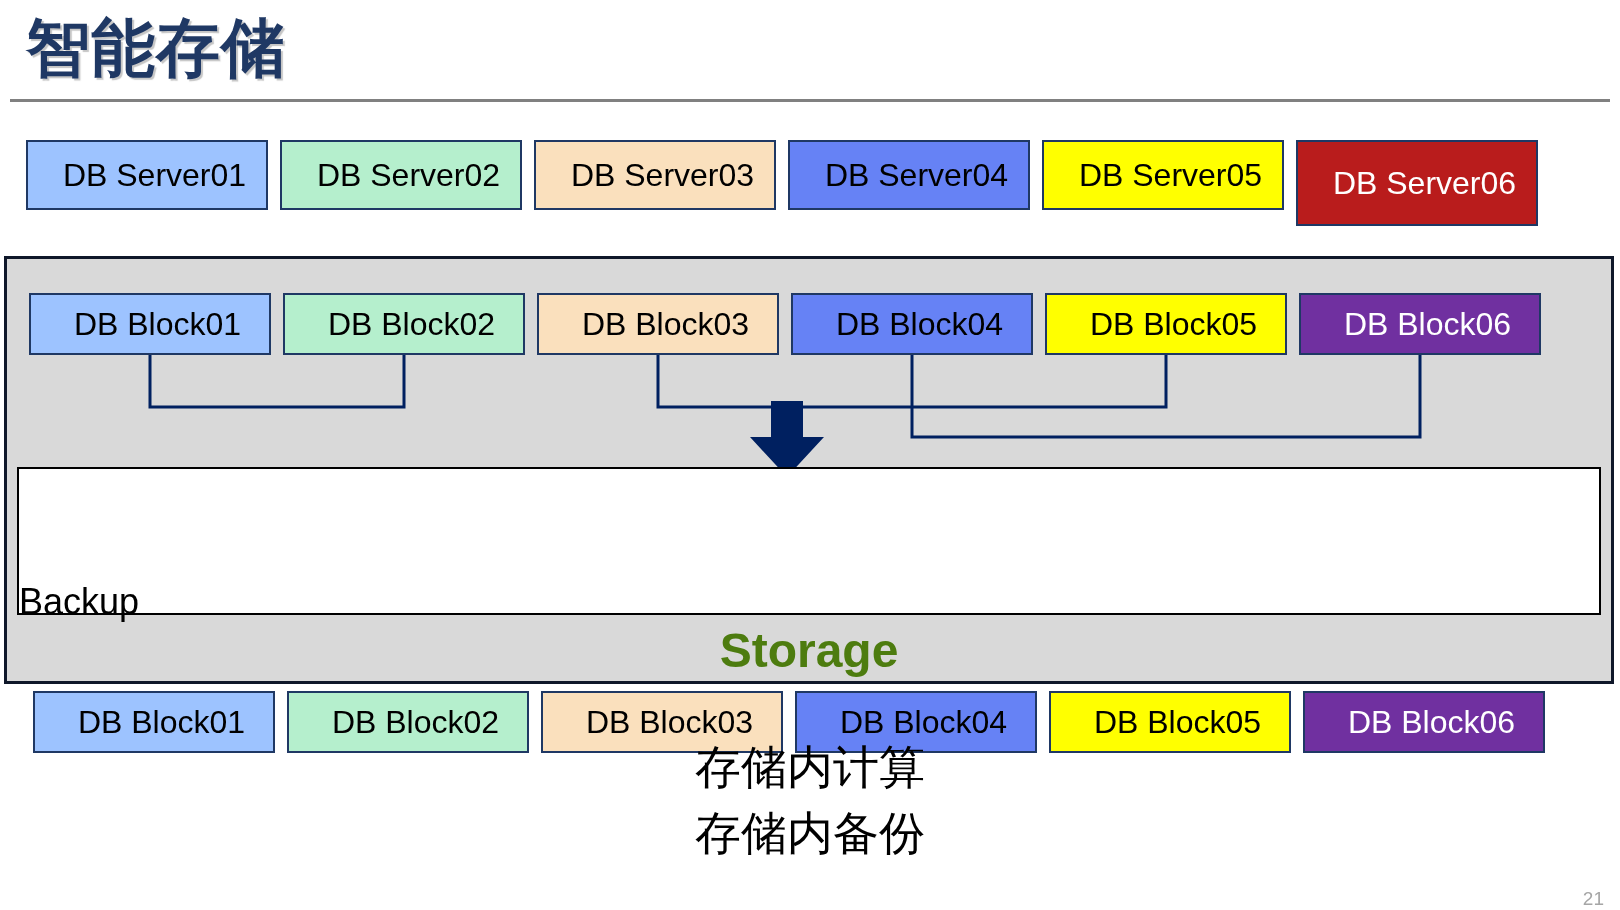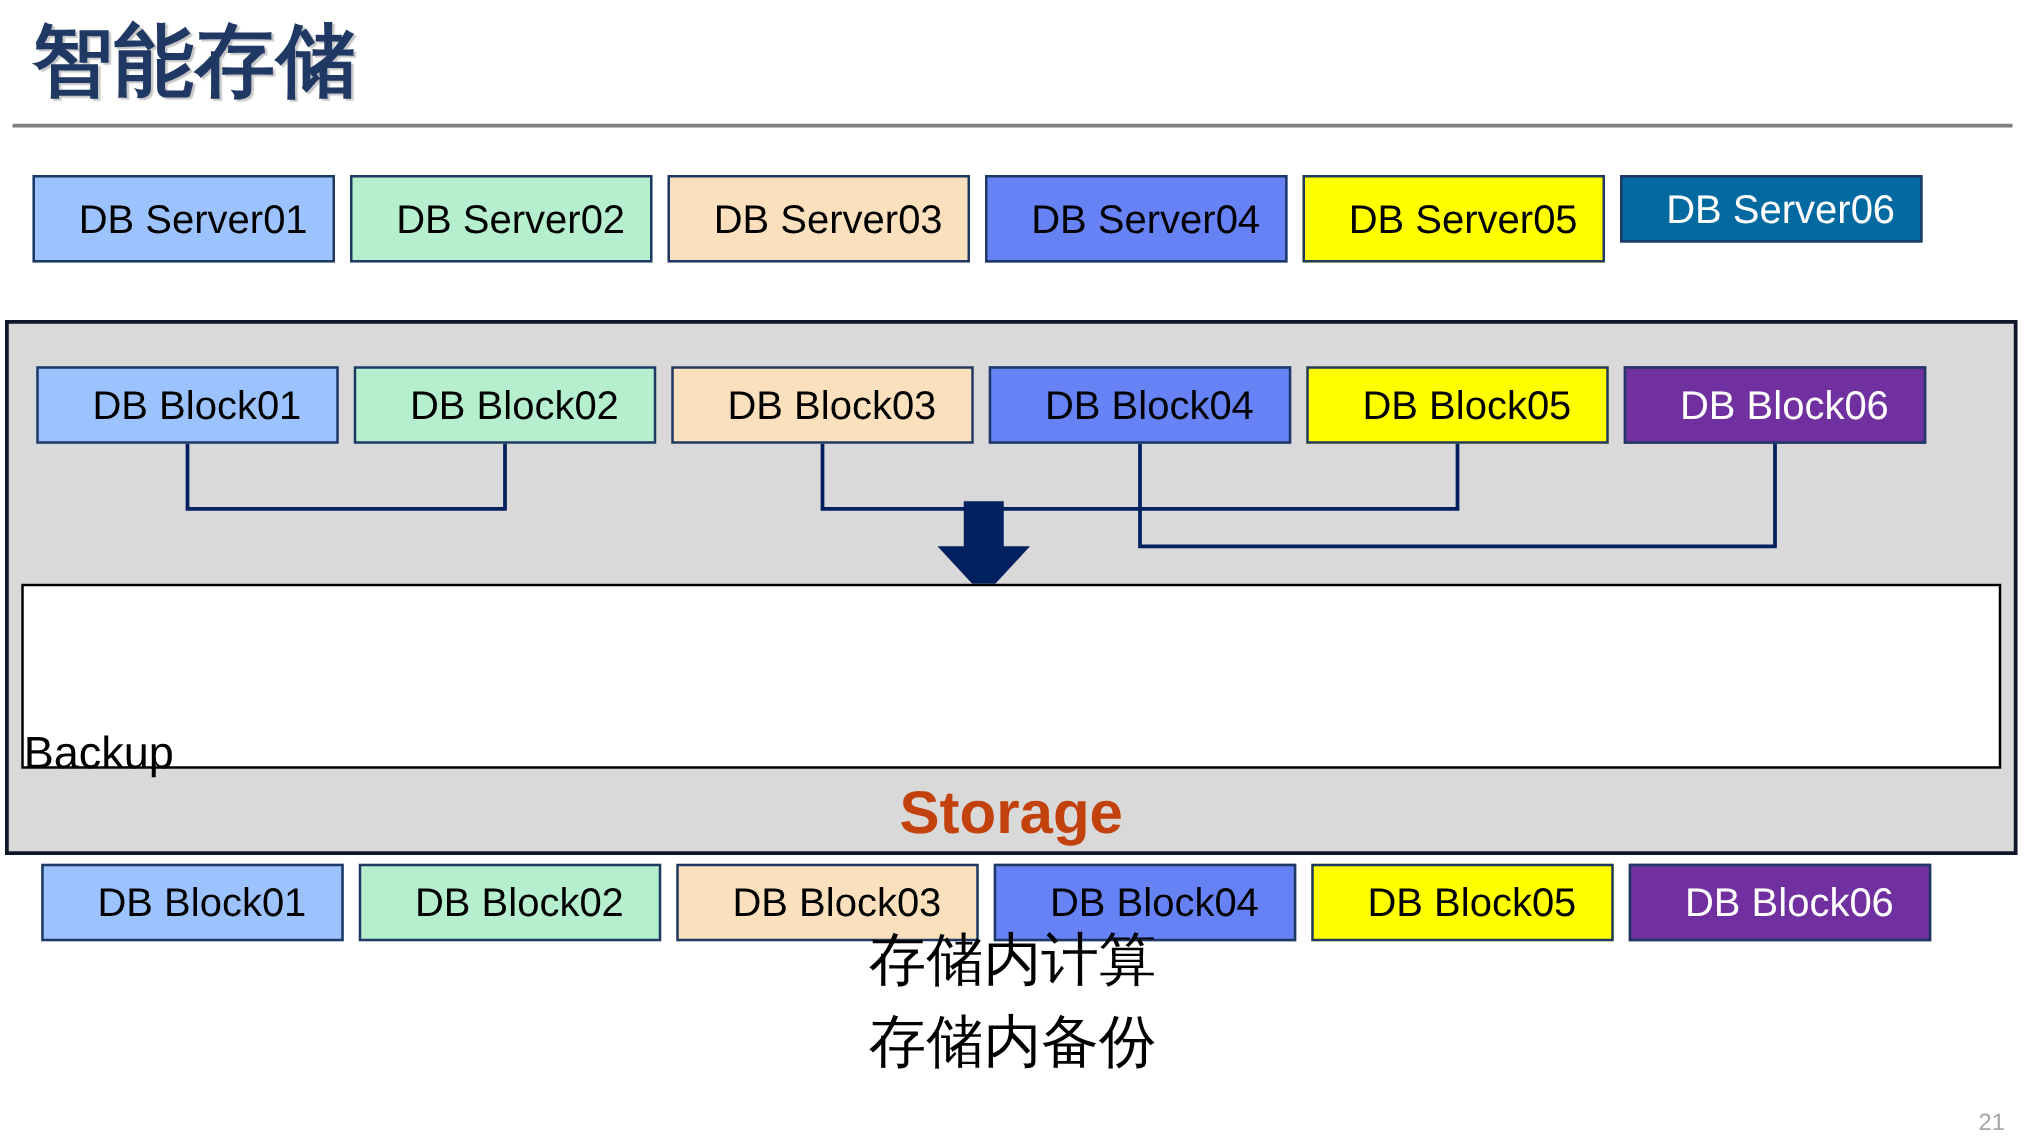--- a/index.html
+++ b/index.html
@@ -103,21 +103,21 @@
 
   
   #storage-label {
     position: absolute;
     left: 0;
     top: 364px;
     width: 100%;
     text-align: center;
     font-size: 48px;
     font-weight: bold;
-    color: #c2410c;
+    color: #4d7c0f;
   }
 
   
   .caption {
     position: absolute;
     width: 100%;
     text-align: center;
     font-size: 46px;
     line-height: 1.12;
     color: #000000;
@@ -149,21 +149,21 @@
     </div>
     <div class="chip" style="left: 534px; top: 140px; width: 242px; height: 70px; background: rgb(250, 224, 189); color: rgb(0, 0, 0);">
       <span>DB Server03</span>
     </div>
     <div class="chip" style="left: 788px; top: 140px; width: 242px; height: 70px; background: rgb(102, 130, 245); color: rgb(0, 0, 0);">
       <span>DB Server04</span>
     </div>
     <div class="chip" style="left: 1042px; top: 140px; width: 242px; height: 70px; background: rgb(255, 255, 0); color: rgb(0, 0, 0);">
       <span>DB Server05</span>
     </div>
-    <div class="chip light-text" style="left: 1296px; top: 140px; width: 242px; height: 54px; background: #0369a1; color: rgb(255, 255, 255);">
+    <div class="chip light-text" style="left: 1296px; top: 140px; width: 242px; height: 86px; background: #b91c1c; color: rgb(255, 255, 255);">
       <span>DB Server06</span>
     </div>
   </div>
 
 <div id="storage-container">
 
   <div id="top-block-row">
       <div class="chip" style="left: 22px; top: 34px; width: 242px; height: 62px; background: rgb(157, 195, 255); color: rgb(0, 0, 0);">
         <span>DB Block01</span>
       </div>

